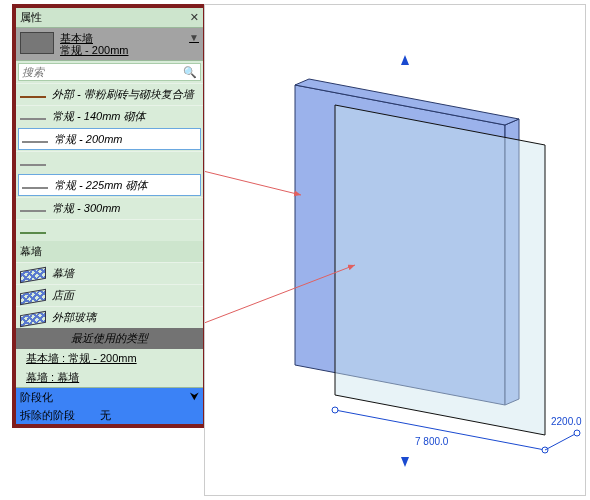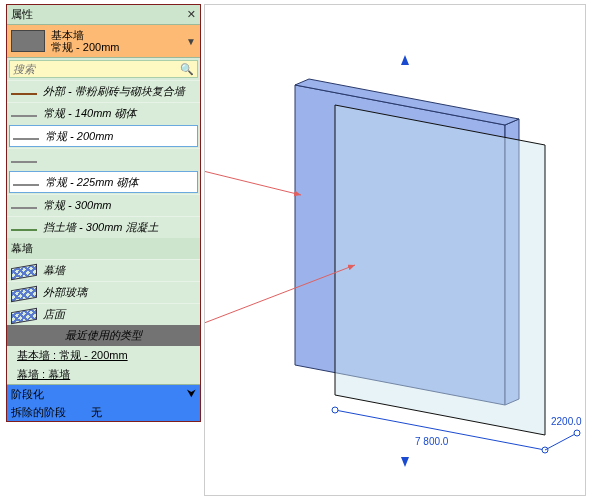--- a/index.html
+++ b/index.html
@@ -8,62 +8,63 @@
     font-size: 11px;
     background: #fff;
     width: 590px;
     height: 500px;
     overflow: hidden;
     position: relative;
   }
   
   .panel {
     position: absolute;
-    left: 6px; top: 4px;
+    left: 12px; top: 4px;
     width: 195px;
     background: #d9ecd9;
-    border: 1px solid #7f1d1d;
+    border: 4px solid #7f1d1d;
   }
   .panel-title {
     display: flex;
     justify-content: space-between;
     align-items: center;
     padding: 2px 4px;
     background: #cde5cd;
     border-bottom: 1px solid #9ab99a;
     font-size: 11px;
   }
   .panel-title .close {
     font-size: 11px;
     color: #333;
     cursor: pointer;
   }
   .type-selector {
     display: flex;
-    align-items: center;
+    align-items: flex-start;
     padding: 4px;
-    background: #fdba74;
+    background: #a3a3a3;
     border-bottom: 1px solid #9ab99a;
+    text-decoration: underline;
   }
   .type-selector .swatch {
     width: 34px; height: 22px;
     background: #777;
     border: 1px solid #444;
     margin-right: 6px;
   }
   .type-selector .txt { line-height: 12px; }
   .type-selector .down {
     margin-left: auto;
     font-size: 10px;
     color: #444;
   }
   .search {
     display: flex;
     align-items: center;
-    background: #fef9c3;
+    background: #ffffff;
     border: 1px solid #aacdaa;
     margin: 2px;
     padding: 0 3px;
     height: 18px;
   }
   .search input {
     flex: 1;
     border: none;
     outline: none;
     font-style: italic;
@@ -202,36 +203,35 @@
     <div class="row sel">
       <span class="sw sw-line sw-gray"></span>
       <span class="label">常规 - 225mm 砌体</span>
     </div>
     <div class="row">
       <span class="sw sw-line sw-gray"></span>
       <span class="label">常规 - 300mm</span>
     </div>
     <div class="row">
       <span class="sw sw-line sw-green"></span>
-      <span class="label">挡土墙 - 300mm 混凝土</span>
     </div>
 
     <div class="cat">幕墙</div>
 
     <div class="row">
       <span class="sw sw-grid"></span>
       <span class="label">幕墙</span>
     </div>
     <div class="row">
       <span class="sw sw-grid"></span>
+      <span class="label">店面</span>
+    </div>
+    <div class="row">
+      <span class="sw sw-grid"></span>
       <span class="label">外部玻璃</span>
-    </div>
-    <div class="row">
-      <span class="sw sw-grid"></span>
-      <span class="label">店面</span>
     </div>
 
     <div class="recent-hdr">最近使用的类型</div>
     <div class="sub">基本墙 : 常规 - 200mm</div>
     <div class="sub">幕墙 : 幕墙</div>
   </div>
 
   <div class="phase">
     <div class="phdr">
       <span>阶段化</span>

